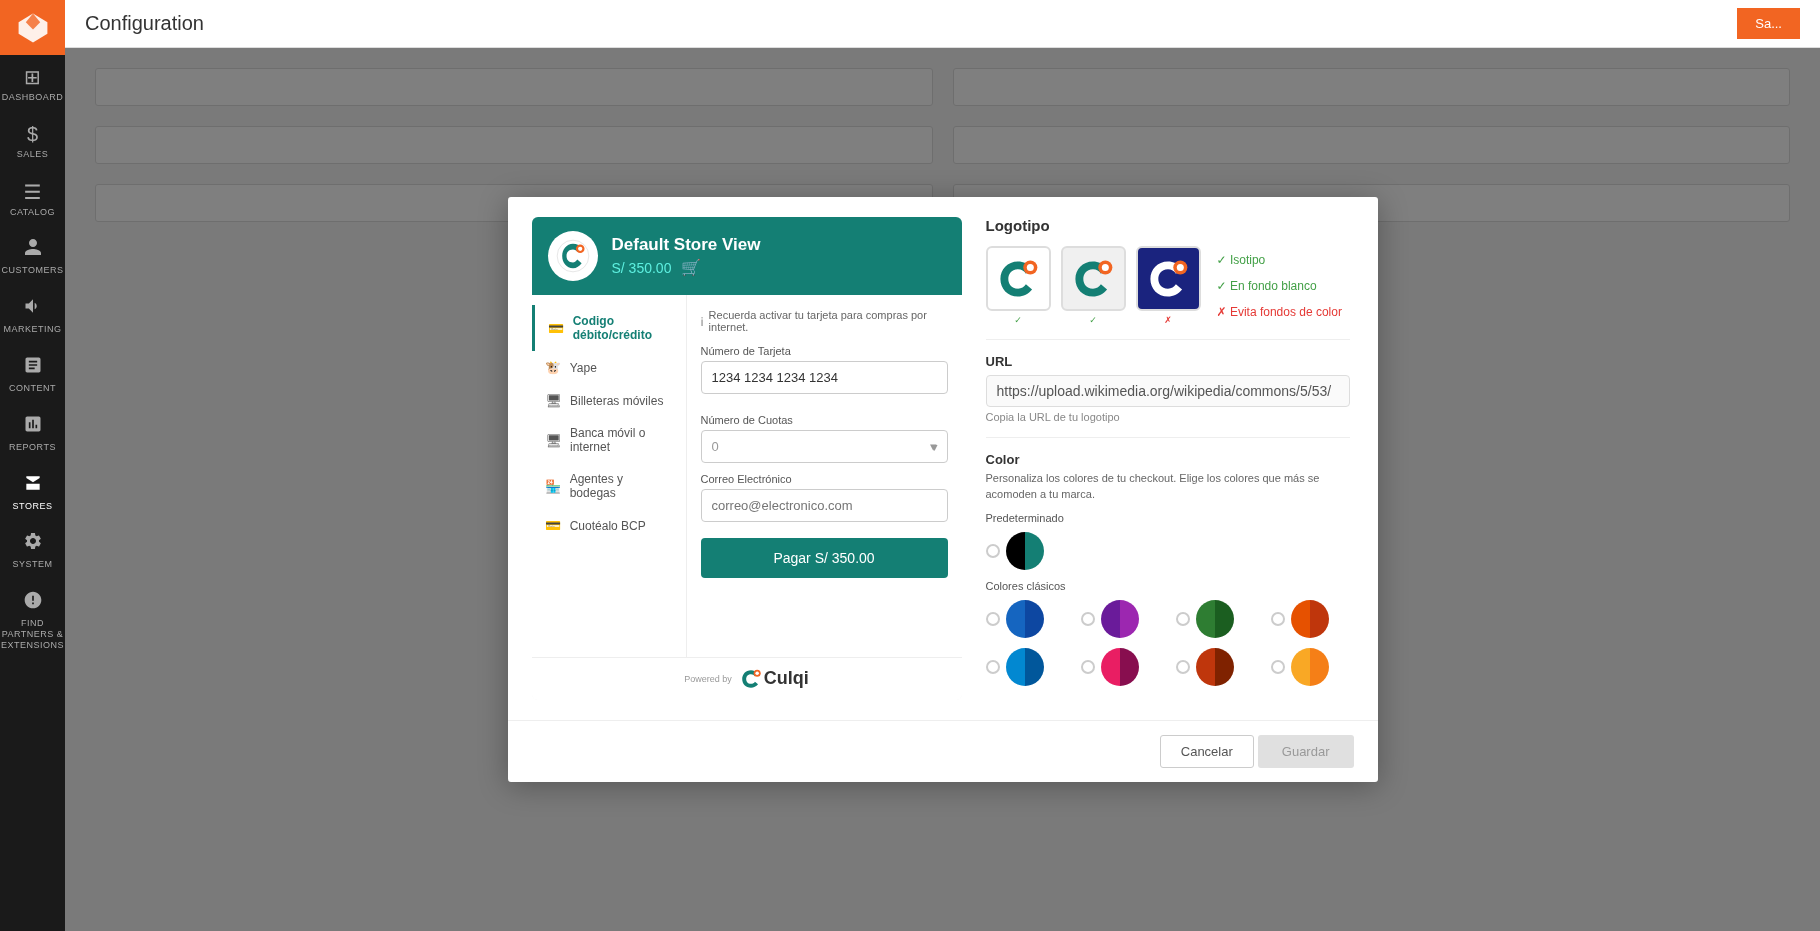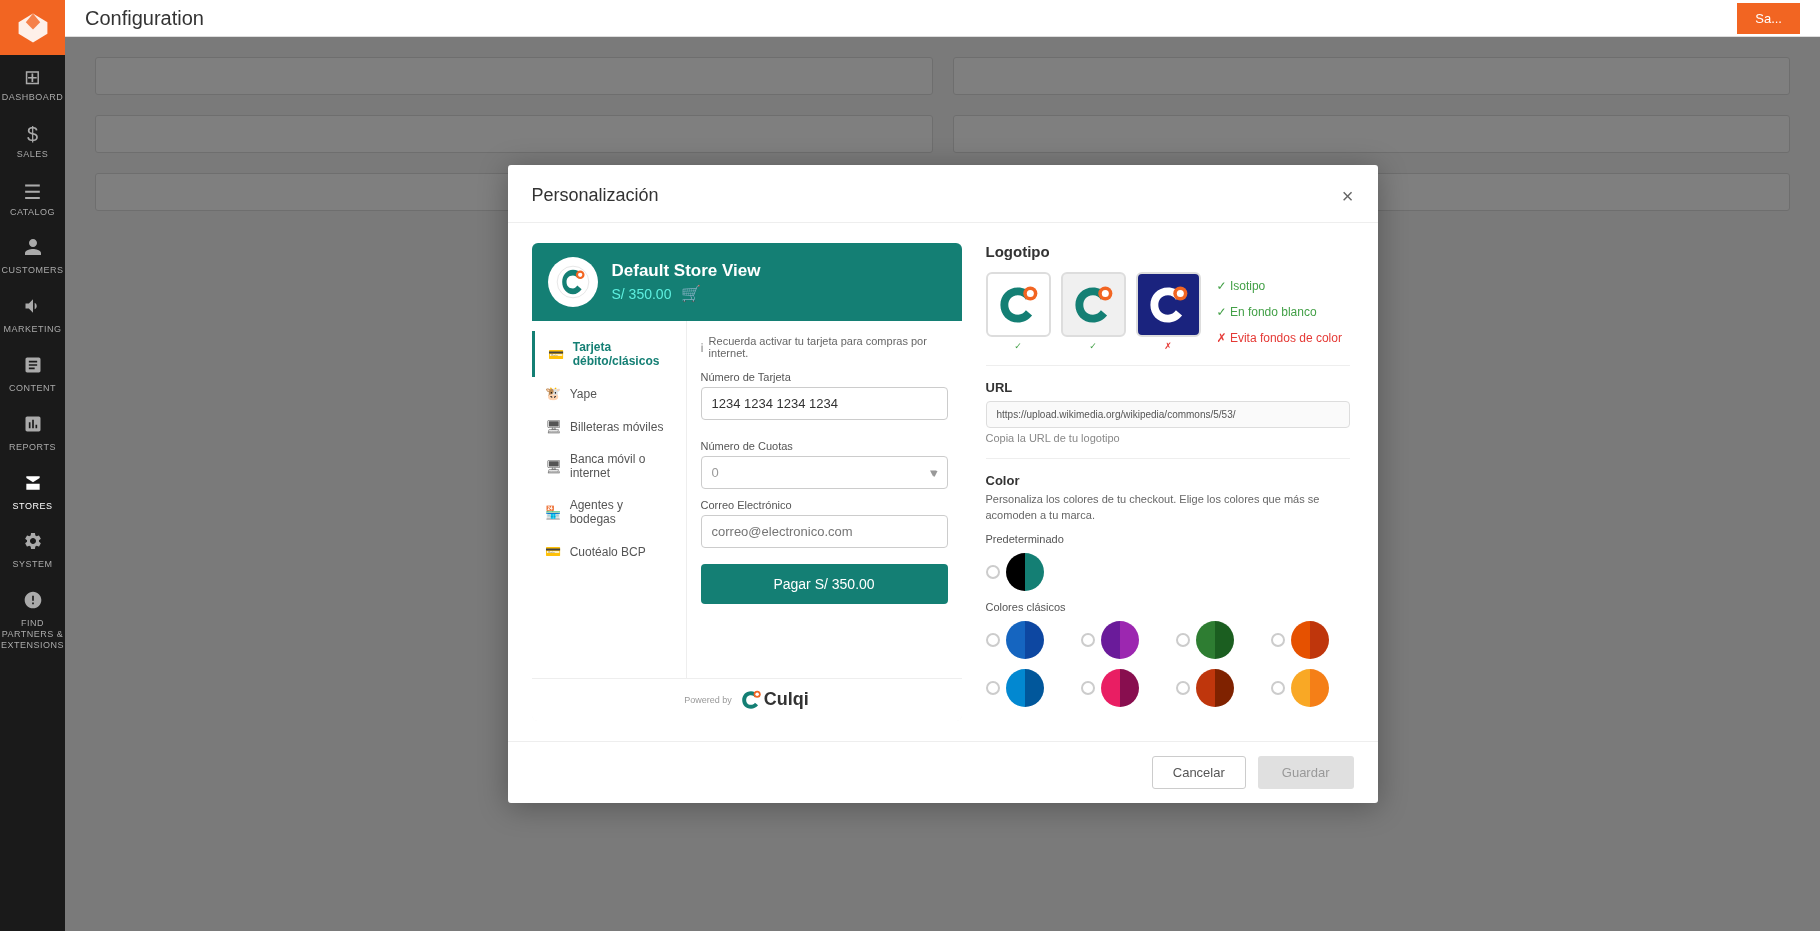--- a/index.html
+++ b/index.html
@@ -49,21 +49,21 @@
       flex-direction: column;
       height: 100%;
       background: #f5f5f5;
     }
 
     
     .header {
       background: #fff;
       border-bottom: 1px solid #ddd;
       padding: 0 20px;
-      height: 37px;
+      height: 48px;
       display: flex;
       align-items: center;
       justify-content: space-between;
     }
     .header-title { font-size: 20px; color: #333; font-weight: 400; }
     .header-btn {
       background: #f26522;
       color: #fff;
       border: none;
       padding: 8px 18px;
@@ -302,21 +302,21 @@
 
     .divider { border: none; border-top: 1px solid #eee; margin: 14px 0; }
 
     .url-section { margin-bottom: 12px; }
     .url-label { font-size: 13px; font-weight: 600; color: #333; margin-bottom: 6px; }
     .url-input {
       width: 100%;
       border: 1px solid #ddd;
       border-radius: 4px;
       padding: 7px 10px;
-      font-size: 10px;
+      font-size: 14px;
       color: #555;
       background: #fafafa;
       margin-bottom: 4px;
     }
     .url-hint { font-size: 11px; color: #888; }
 
     .color-section { margin-bottom: 14px; }
     .color-label { font-size: 13px; font-weight: 600; color: #333; margin-bottom: 4px; }
     .color-desc { font-size: 11px; color: #666; margin-bottom: 10px; line-height: 1.4; }
     .color-sublabel { font-size: 11px; color: #555; margin-bottom: 8px; font-weight: 500; }
@@ -362,21 +362,21 @@
       gap: 10px 16px;
       align-items: center;
     }
 
     
     .modal-footer {
       border-top: 1px solid #eee;
       padding: 14px 24px;
       display: flex;
       justify-content: flex-end;
-      gap: 12px;
+      gap: 4px;
     }
     .btn-cancel {
       background: none;
       border: 1px solid #ccc;
       padding: 8px 20px;
       color: #555;
       font-size: 13px;
       cursor: pointer;
       border-radius: 3px;
     }
@@ -499,24 +499,20 @@
       <div class="bg-field"></div>
       <div class="bg-field"></div>
       <div class="bg-field"></div>
       <div class="bg-field"></div>
     </div>
 
     <div class="overlay">
 
       <div class="modal">
 
-        <div class="modal-header">
-          <div class="modal-title">Personalización</div>
-          <button class="modal-close">×</button>
-        </div>
 
         <div class="modal-body">
 
           <div class="culqi-preview">
 
             <div class="culqi-header">
               <div class="culqi-logo-circle">
 
                 <svg width="36" height="36" viewBox="0 0 50 50" xmlns="http://www.w3.org/2000/svg">
                   <circle cx="25" cy="25" r="22" fill="#fff" stroke="#ddd" stroke-width="1"></circle>
@@ -532,21 +528,21 @@
                   <span style="margin-left:6px; font-size:16px;">🛒</span>
                 </div>
               </div>
             </div>
 
             <div class="culqi-body">
 
               <div class="culqi-sidebar">
                 <div class="culqi-sidebar-item active">
                   <span class="culqi-sidebar-icon">💳</span>
-                  <span>Tarjeta débito/clásicos</span>
+                  <span>Codigo débito/crédito</span>
                 </div>
                 <div class="culqi-sidebar-item">
                   <span class="culqi-sidebar-icon">🐮</span>
                   <span>Yape</span>
                 </div>
                 <div class="culqi-sidebar-item">
                   <span class="culqi-sidebar-icon">🖥</span>
                   <span>Billeteras móviles</span>
                 </div>
                 <div class="culqi-sidebar-item">

